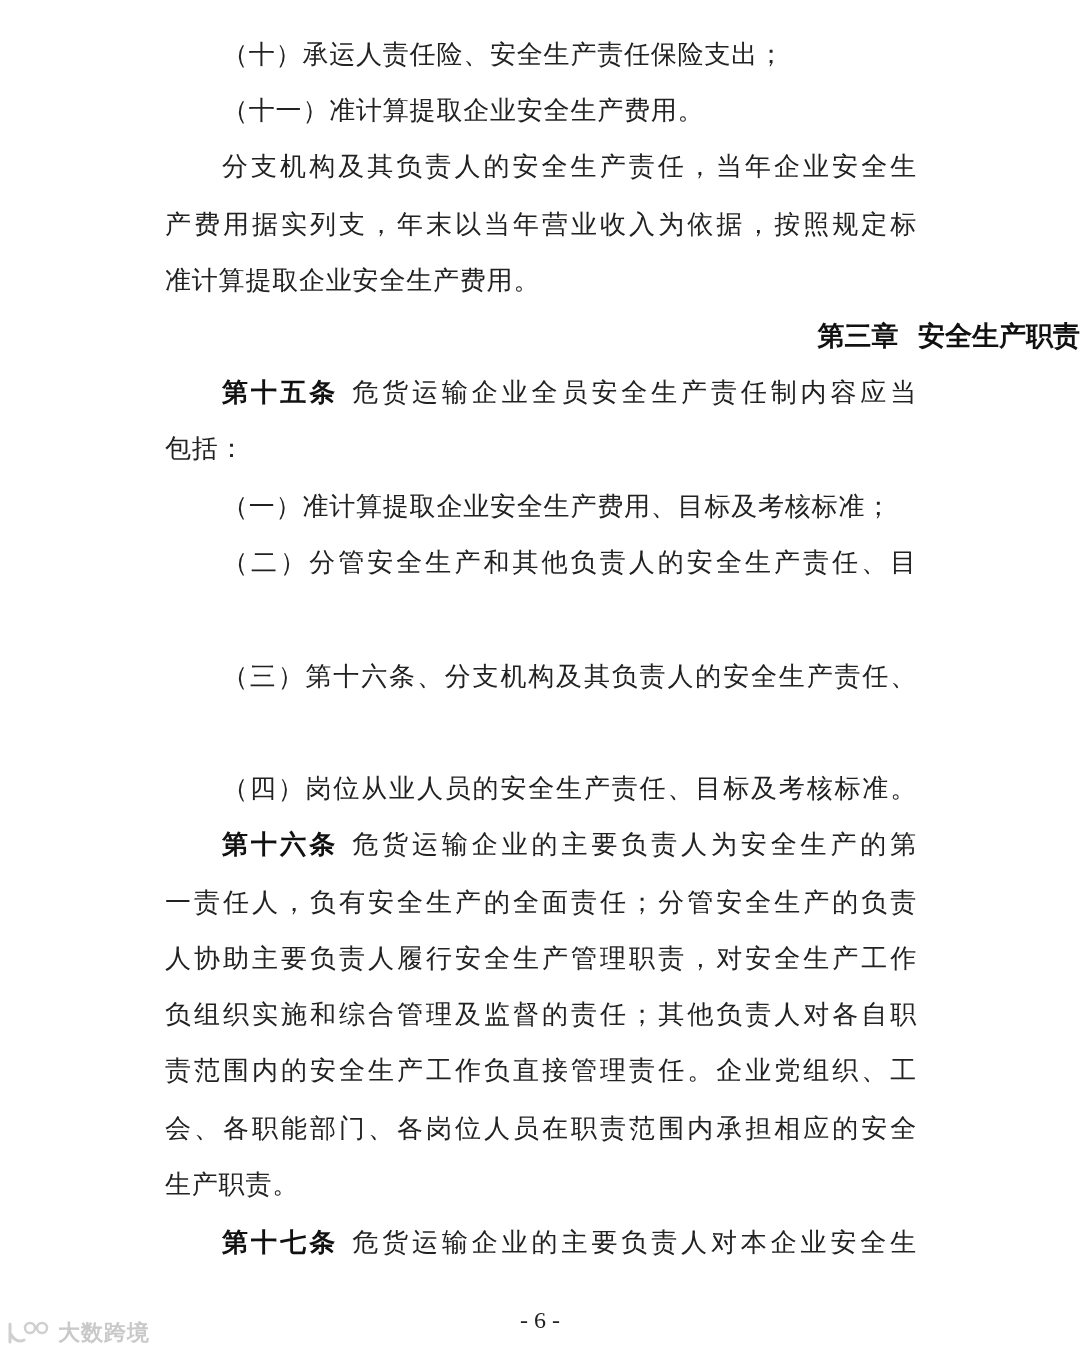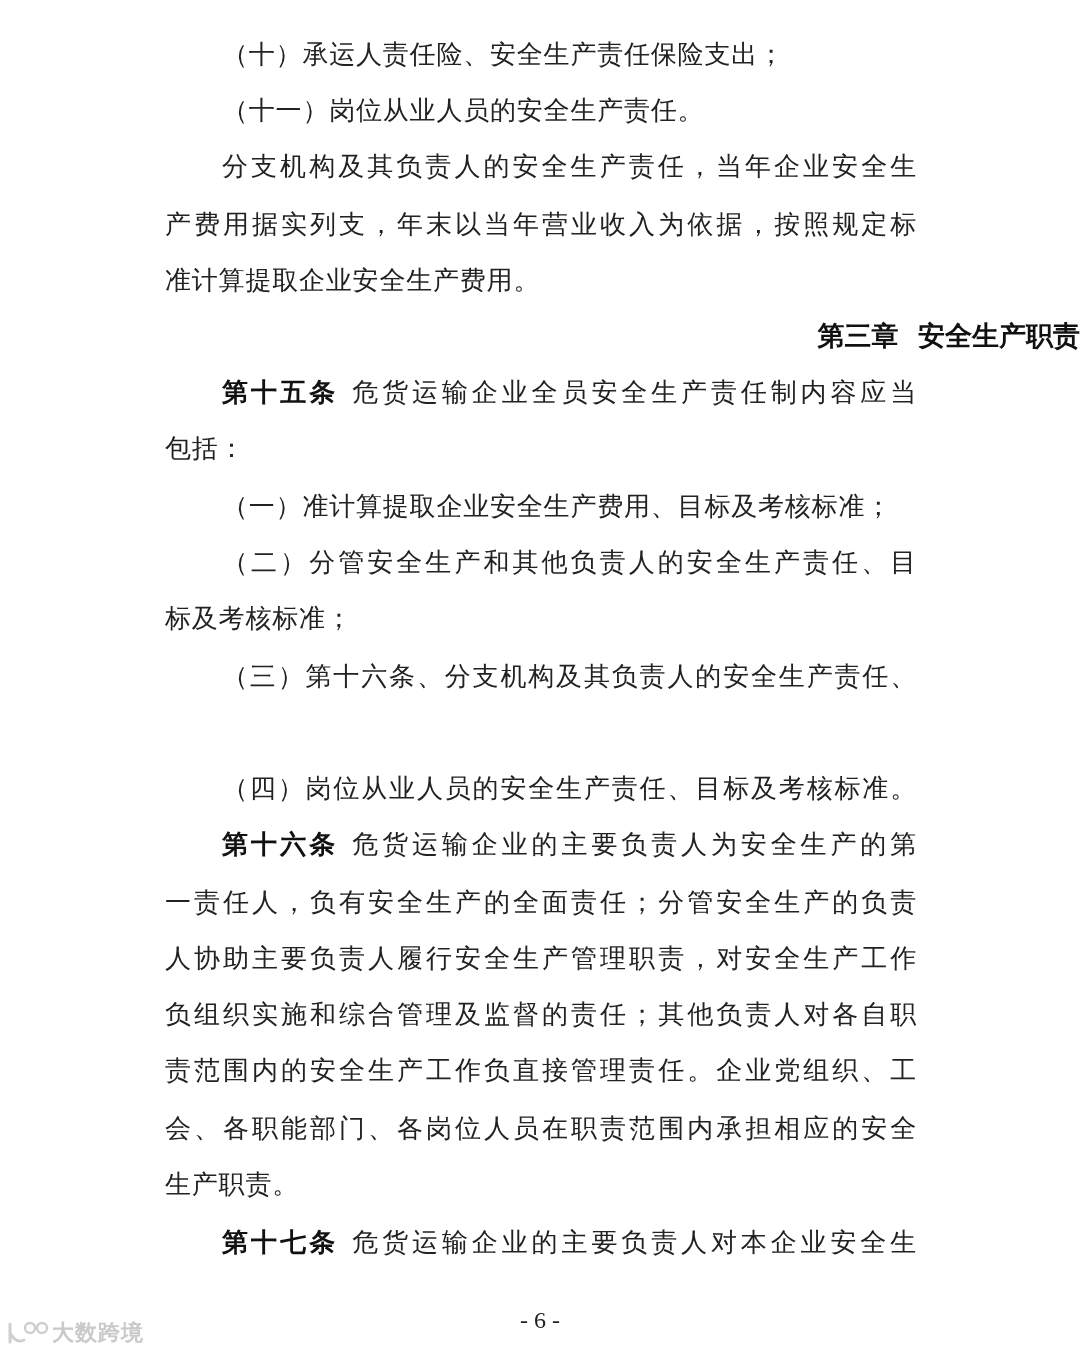--- a/index.html
+++ b/index.html
@@ -66,49 +66,49 @@
       font-family: "Liberation Serif", "DejaVu Serif", serif;
       font-size: 24px;
       color: #222;
     }
     .watermark {
       position: absolute;
       left: 6px;
       top: 1318px;
       display: flex;
       align-items: center;
+      gap: 6px;
       color: #c9c9c9;
       font-family: "DejaVu Sans", "Liberation Sans", sans-serif;
       font-size: 22px;
       font-weight: bold;
       letter-spacing: 1px;
     }
     .watermark svg { display: block; }
   </style>
 </head>
 <body>
 
 <div class="page">
 
   <div class="line sub" style="top:36px">（十）承运人责任险、安全生产责任保险支出；</div>
-  <div class="line sub" style="top:92px">（十一）岗位从业人员的安全生产责任。</div>
+  <div class="line sub" style="top:92px">（十一）准计算提取企业安全生产费用。</div>
   <div class="line indent" style="top:148px">分支机构及其负责人的安全生产责任，当年企业安全生</div>
   <div class="line" style="top:206px">产费用据实列支，年末以当年营业收入为依据，按照规定标</div>
   <div class="line last" style="top:262px">准计算提取企业安全生产费用。</div>
 
   <div class="chapter" style="top:318px">第三章  安全生产职责</div>
 
   <div class="line indent" style="top:374px">
     <span class="bold">第十五条</span><span>危货运输企业全员安全生产责任制内容应当</span>
   </div>
   <div class="line last" style="top:430px">包括：</div>
 
   <div class="line sub" style="top:488px">（一）准计算提取企业安全生产费用、目标及考核标准；</div>
   <div class="line indent" style="top:544px">（二）分管安全生产和其他负责人的安全生产责任、目</div>
-  <div class="line last" style="top:600px">标及考核标准；</div>
   <div class="line indent" style="top:658px">（三）第十六条、分支机构及其负责人的安全生产责任、</div>
   <div class="line indent" style="top:770px">（四）岗位从业人员的安全生产责任、目标及考核标准。</div>
 
   <div class="line indent" style="top:826px">
     <span class="bold">第十六条</span><span>危货运输企业的主要负责人为安全生产的第</span>
   </div>
   <div class="line" style="top:884px">一责任人，负有安全生产的全面责任；分管安全生产的负责</div>
   <div class="line" style="top:940px">人协助主要负责人履行安全生产管理职责，对安全生产工作</div>
   <div class="line" style="top:996px">负组织实施和综合管理及监督的责任；其他负责人对各自职</div>
   <div class="line" style="top:1052px">责范围内的安全生产工作负直接管理责任。企业党组织、工</div>

